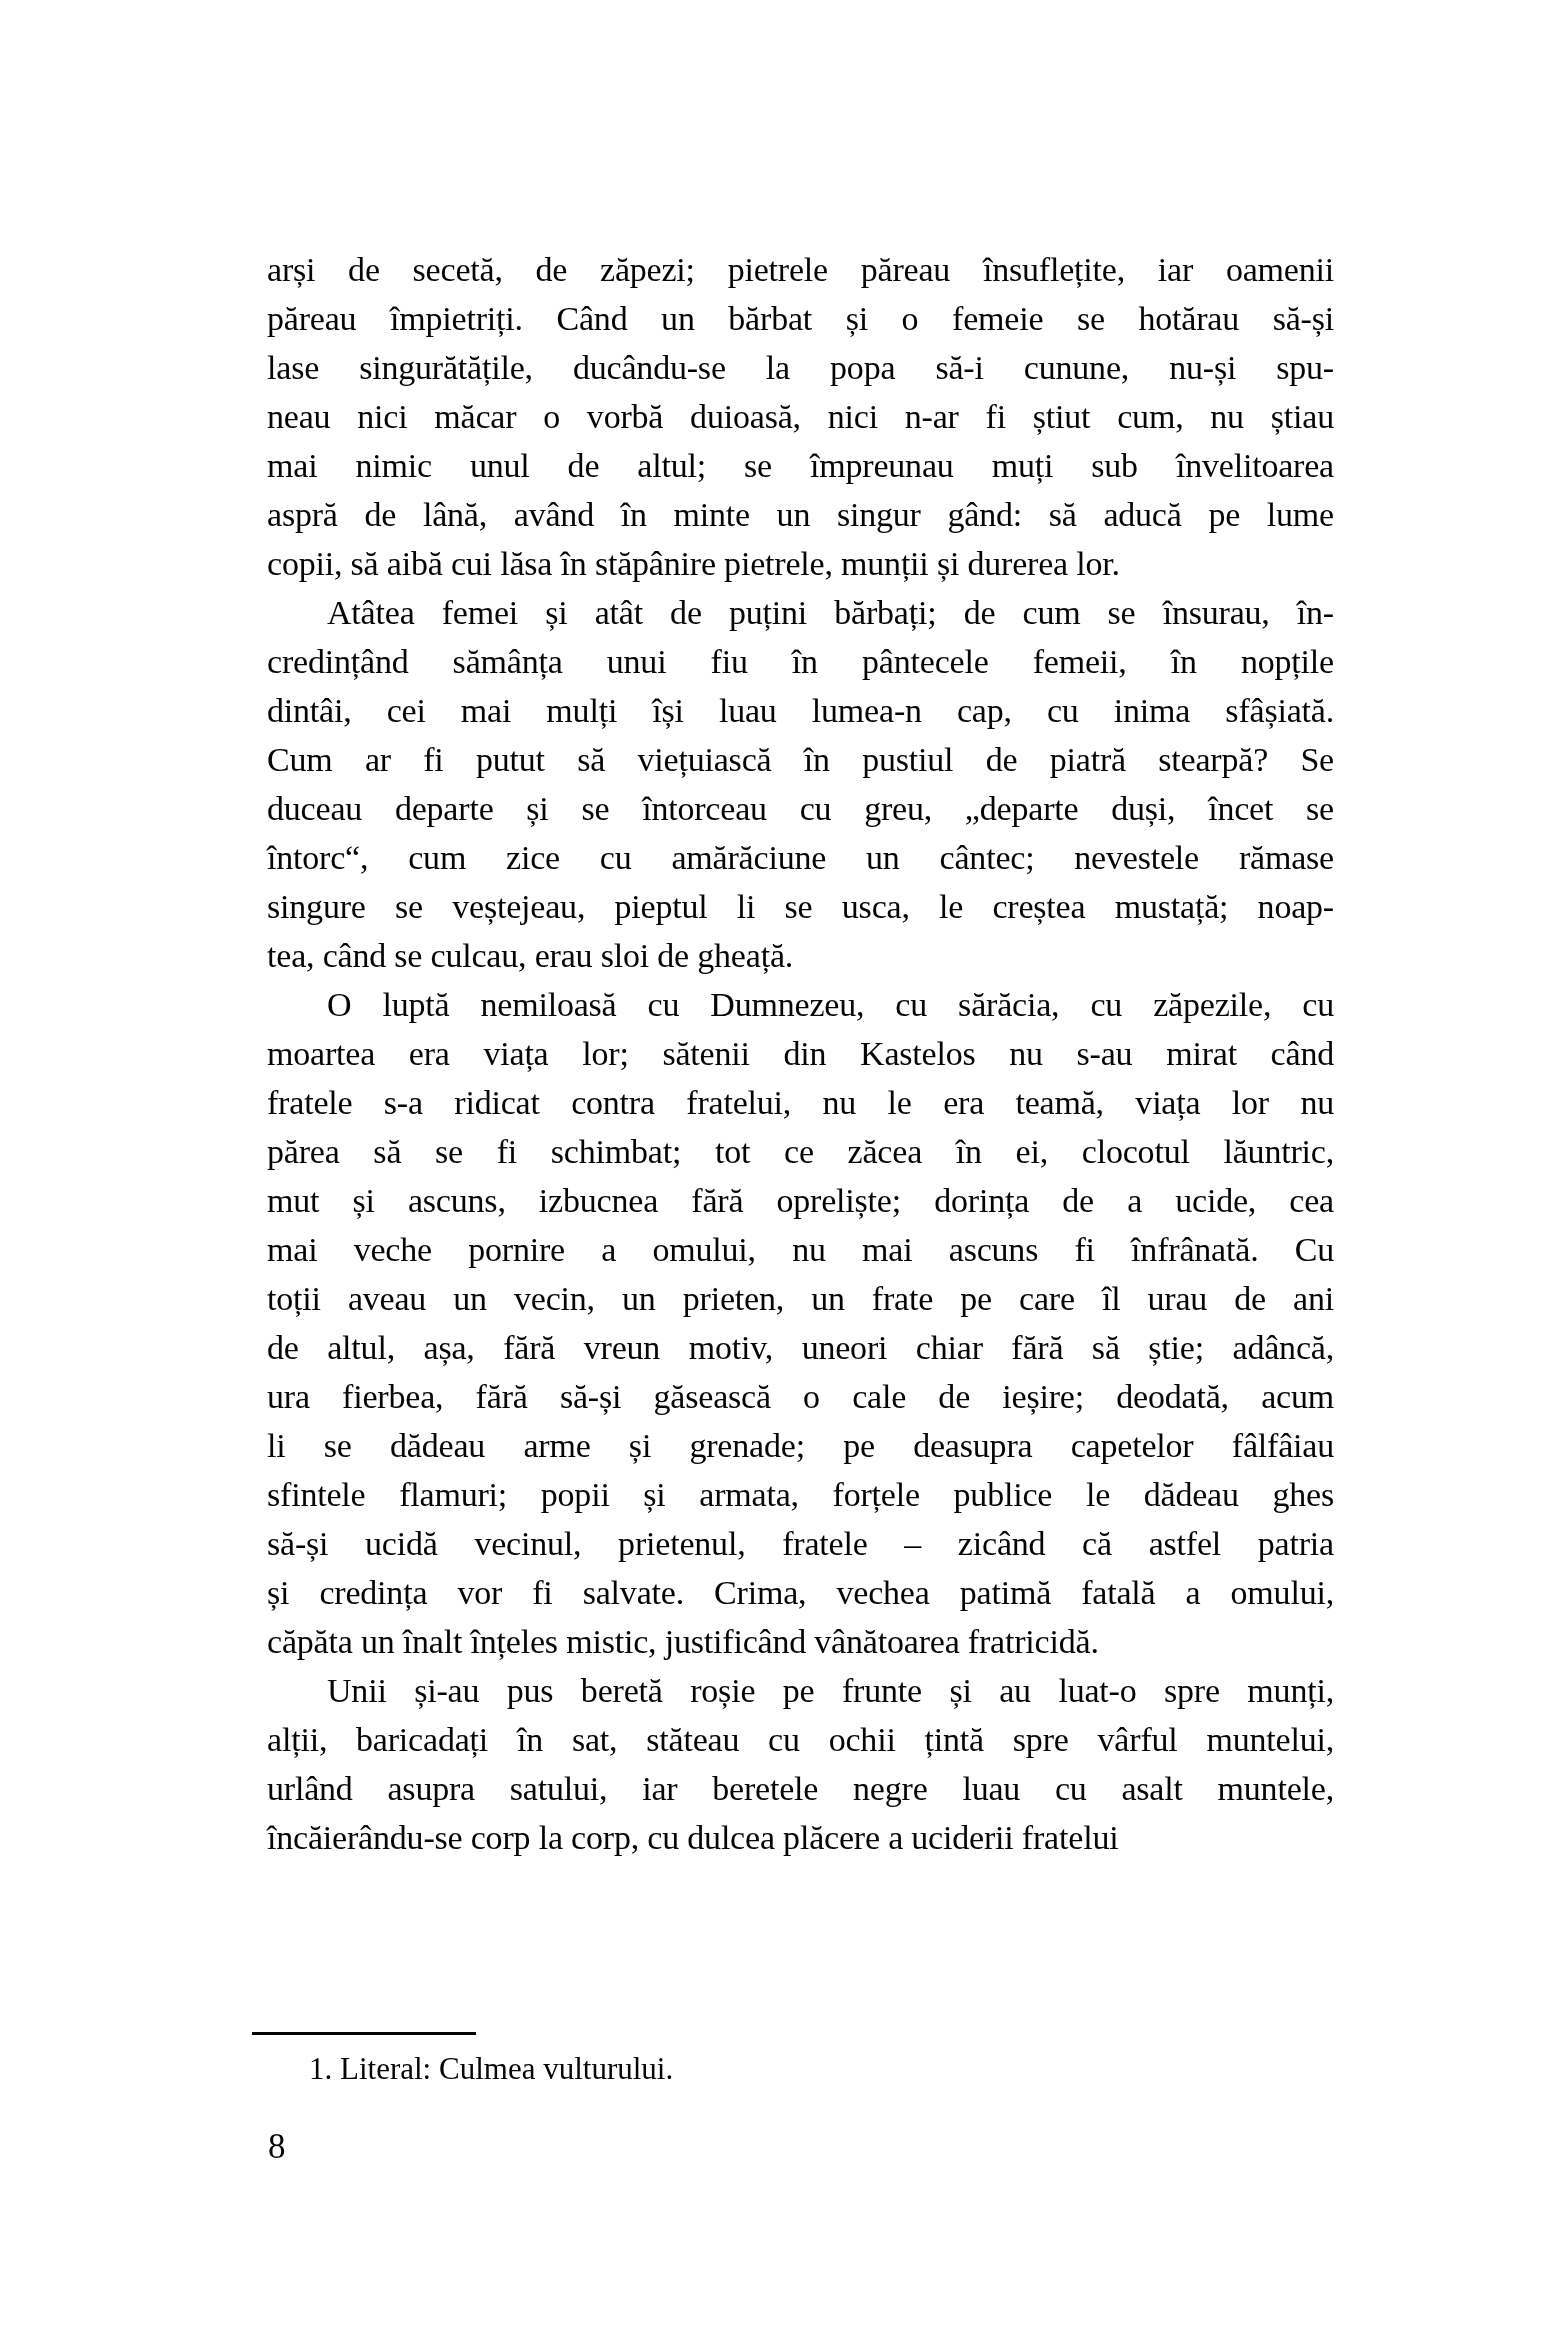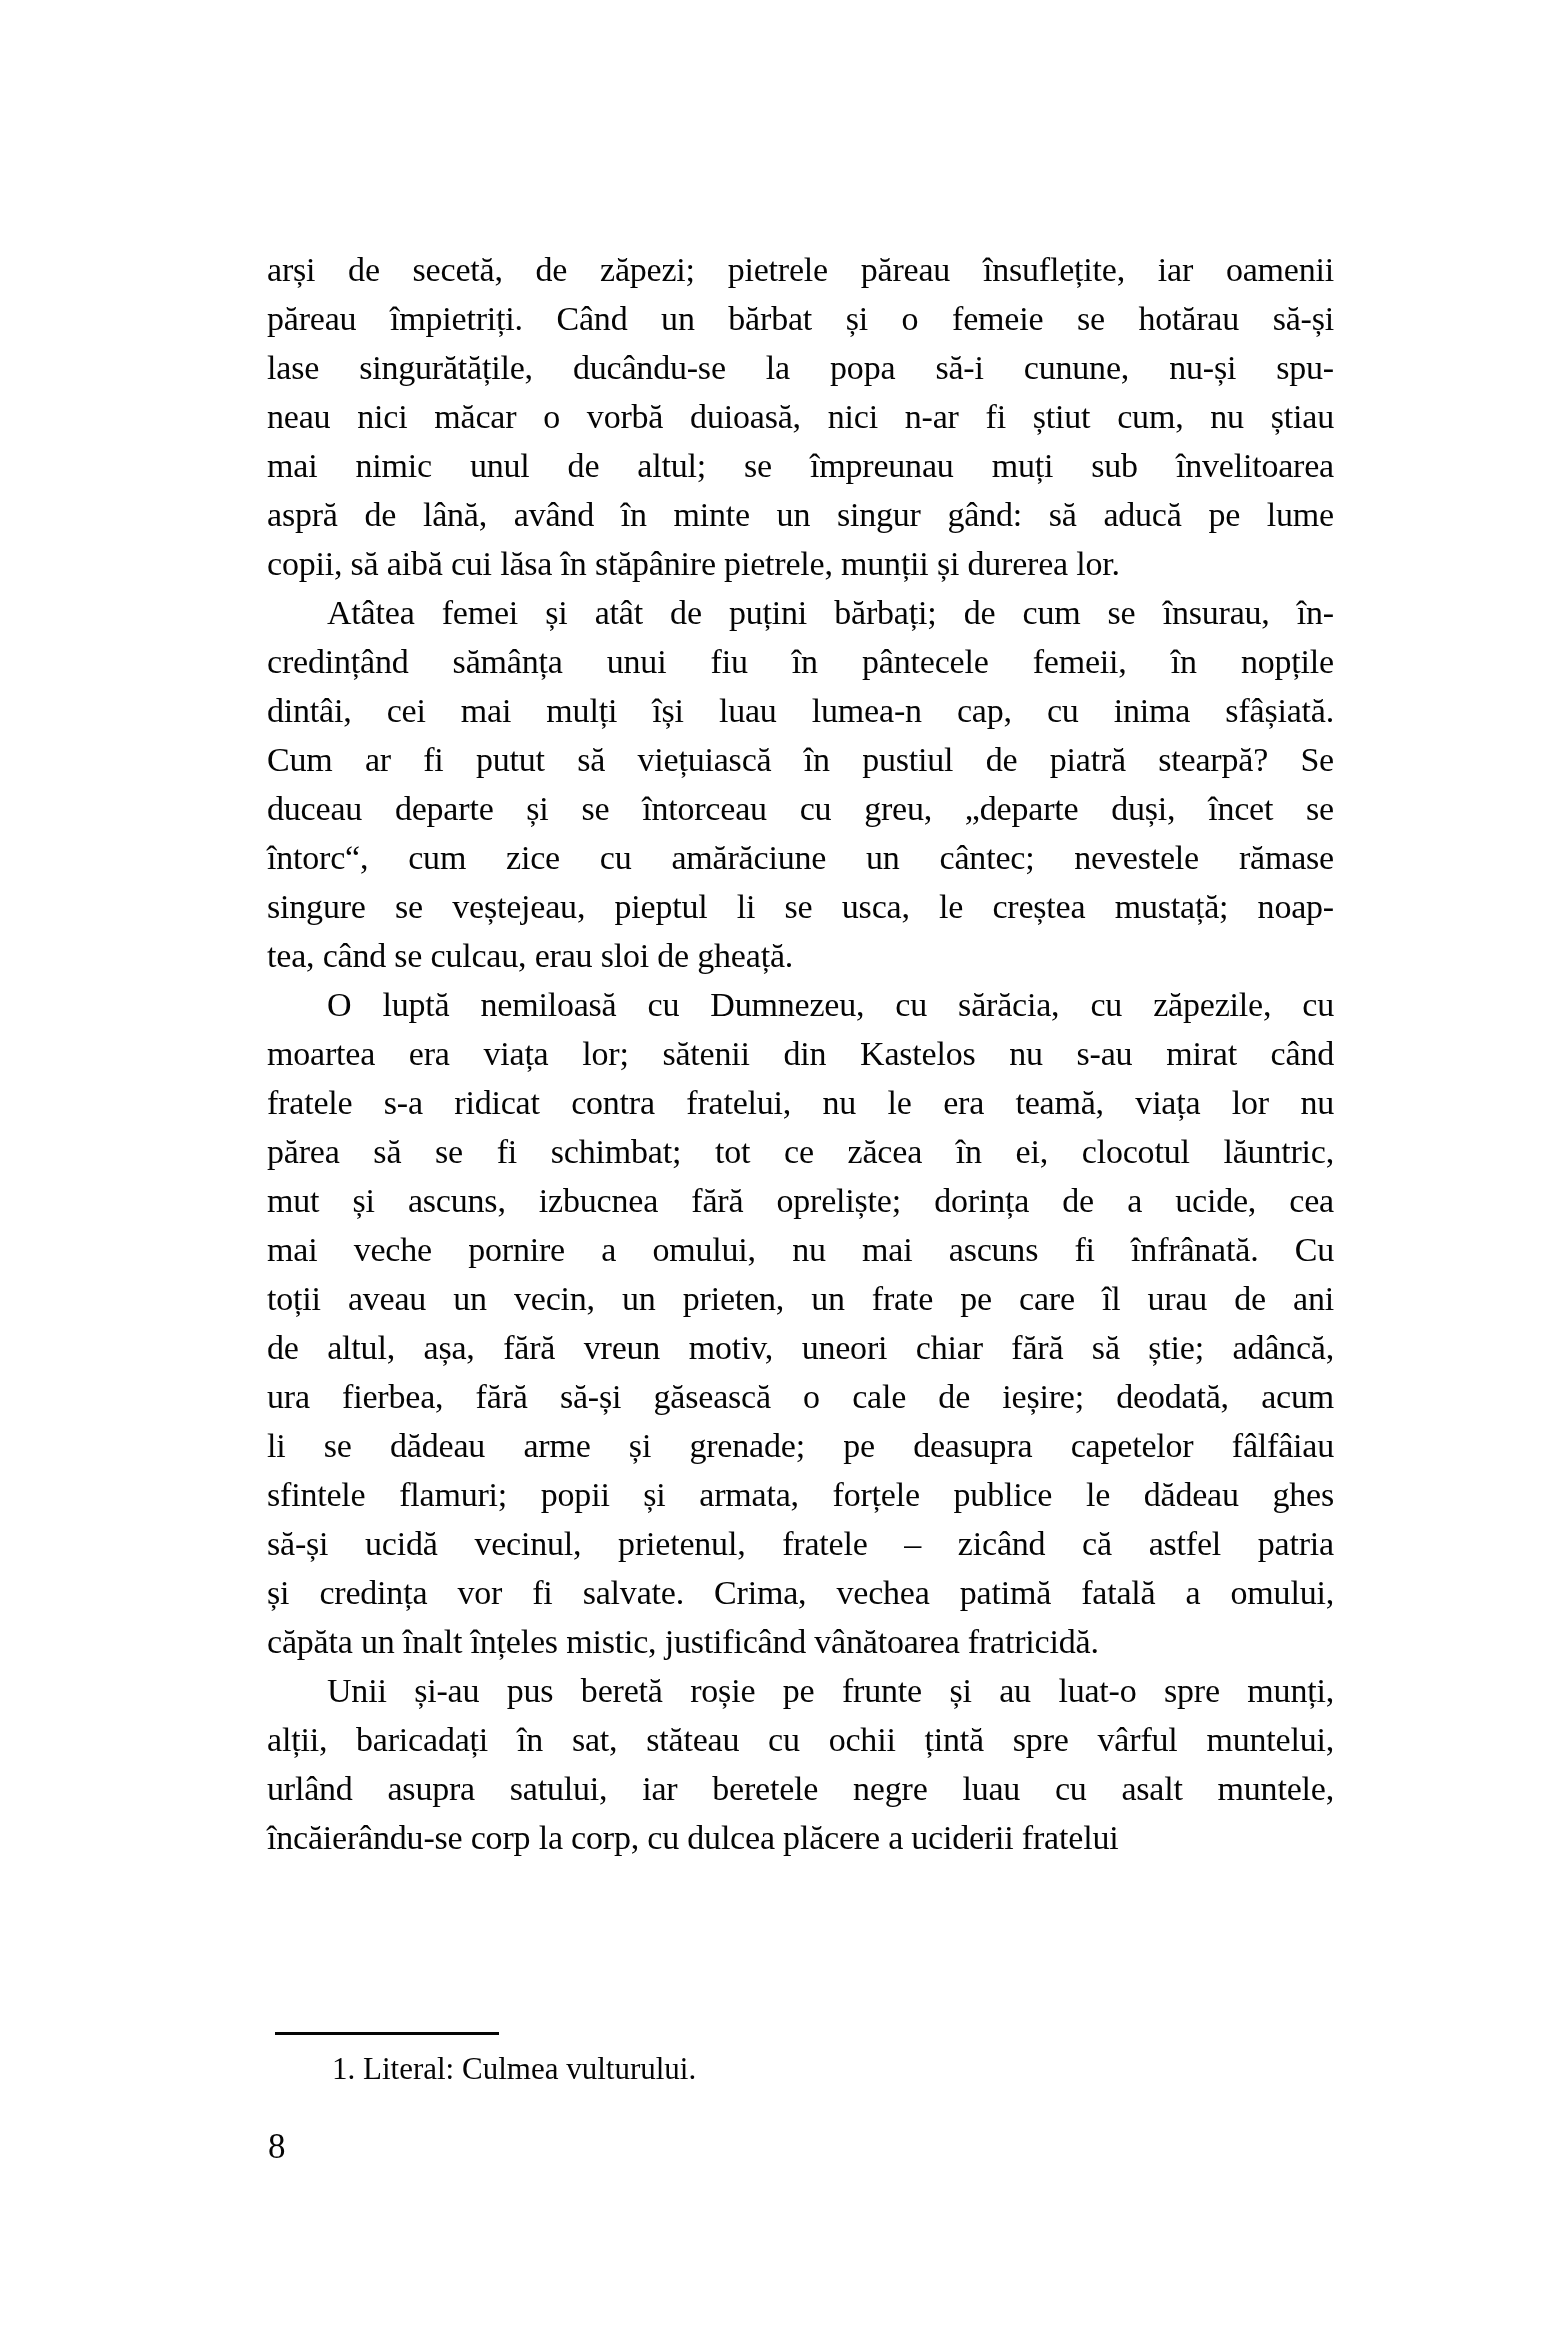--- a/index.html
+++ b/index.html
@@ -32,21 +32,21 @@
     white-space: normal;
   }
   .line.last {
     text-align-last: left;
   }
   .line.indent {
     text-indent: 60px;
   }
   .footnote-block {
     position: absolute;
-    left: 275px;
+    left: 252px;
     top: 1984px;
     width: 1067px;
   }
   .footnote-rule {
     width: 224px;
     height: 2.8px;
     background: #050505;
   }
   .footnote-text {
     margin-top: 13.2px;

